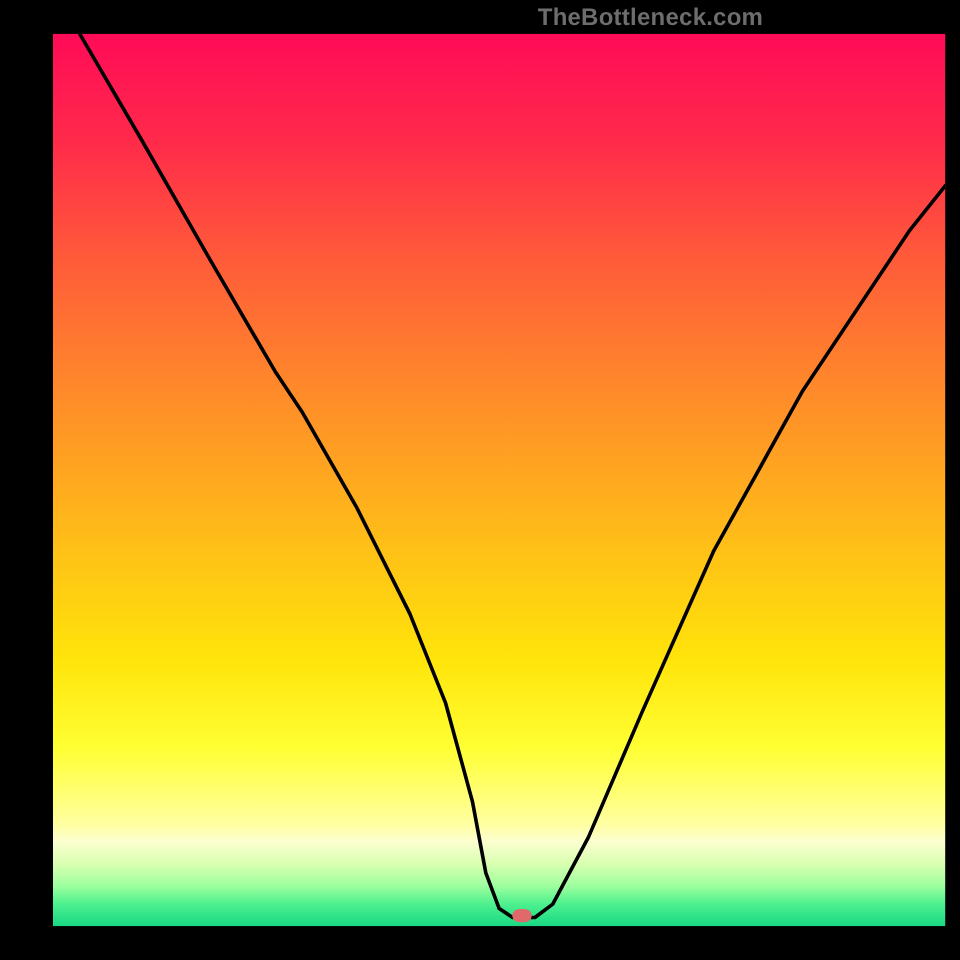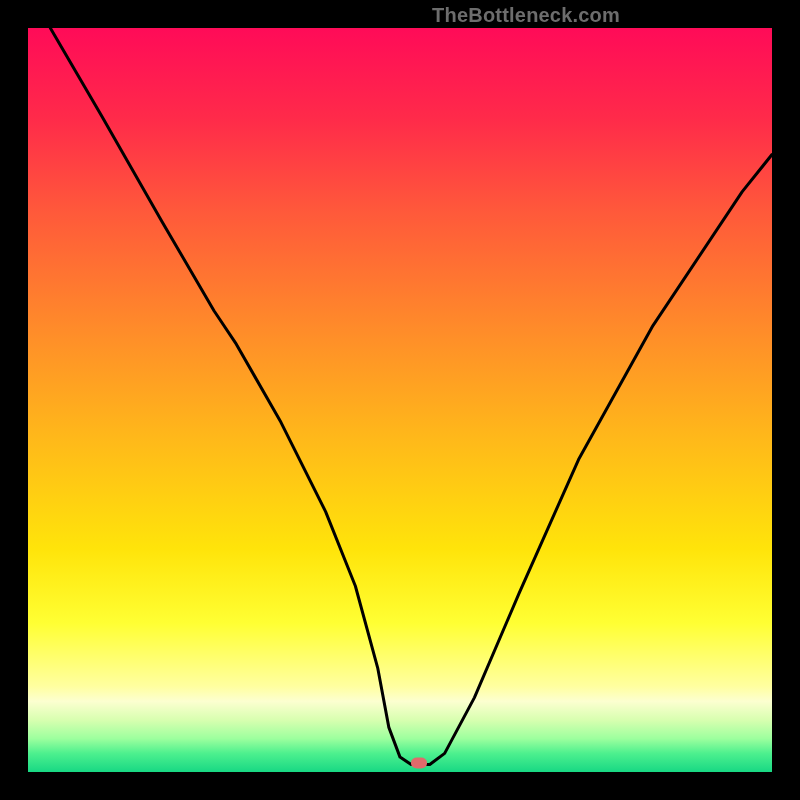--- a/index.html
+++ b/index.html
@@ -9,20 +9,21 @@
     height: 800px;
     background: #000;
     font-family: Arial, Helvetica, sans-serif;
     overflow: hidden;
   }
   .frame {
     position: relative;
     width: 632px;
     height: 800px;
     background: #000;
+    margin-left: 16px;
   }
   .watermark {
     position: absolute;
     top: 4px;
     right: 12px;
     color: #6d6d6d;
     font-size: 20px;
     font-weight: 600;
     letter-spacing: 0.2px;
     z-index: 10;

